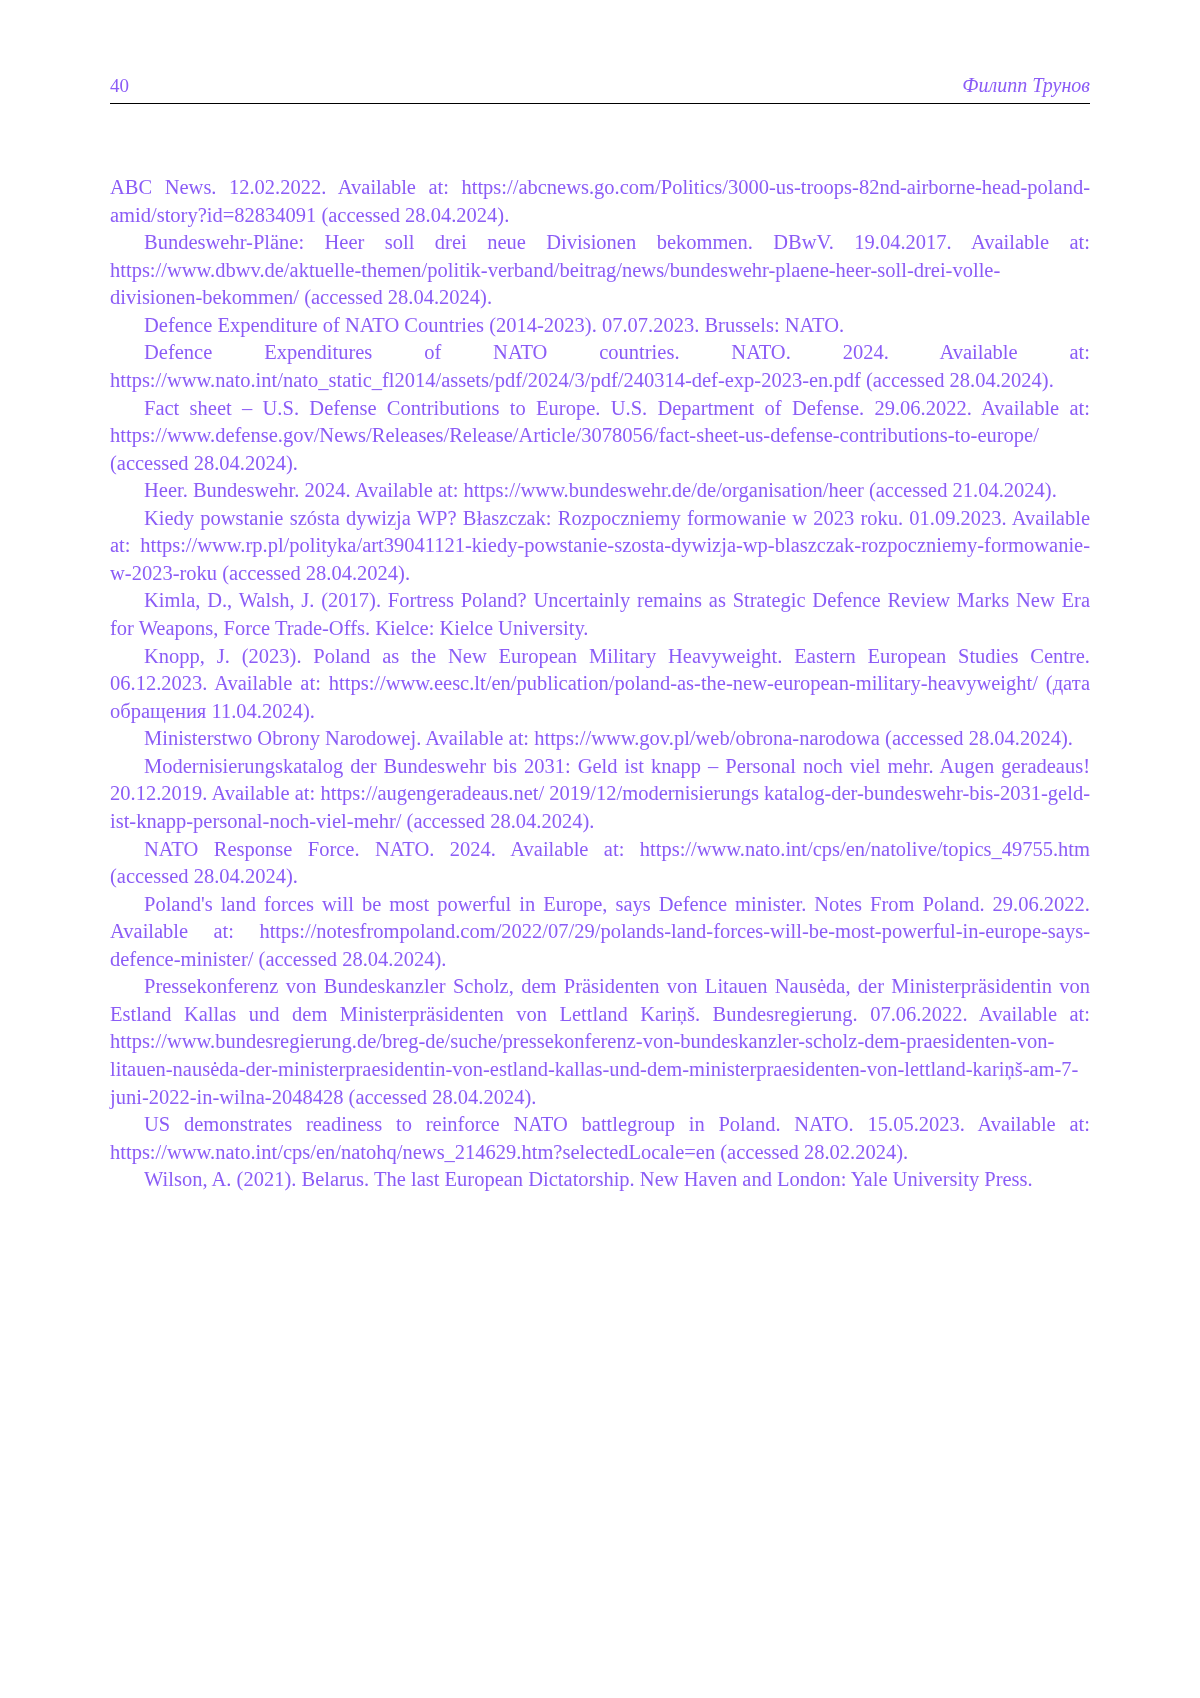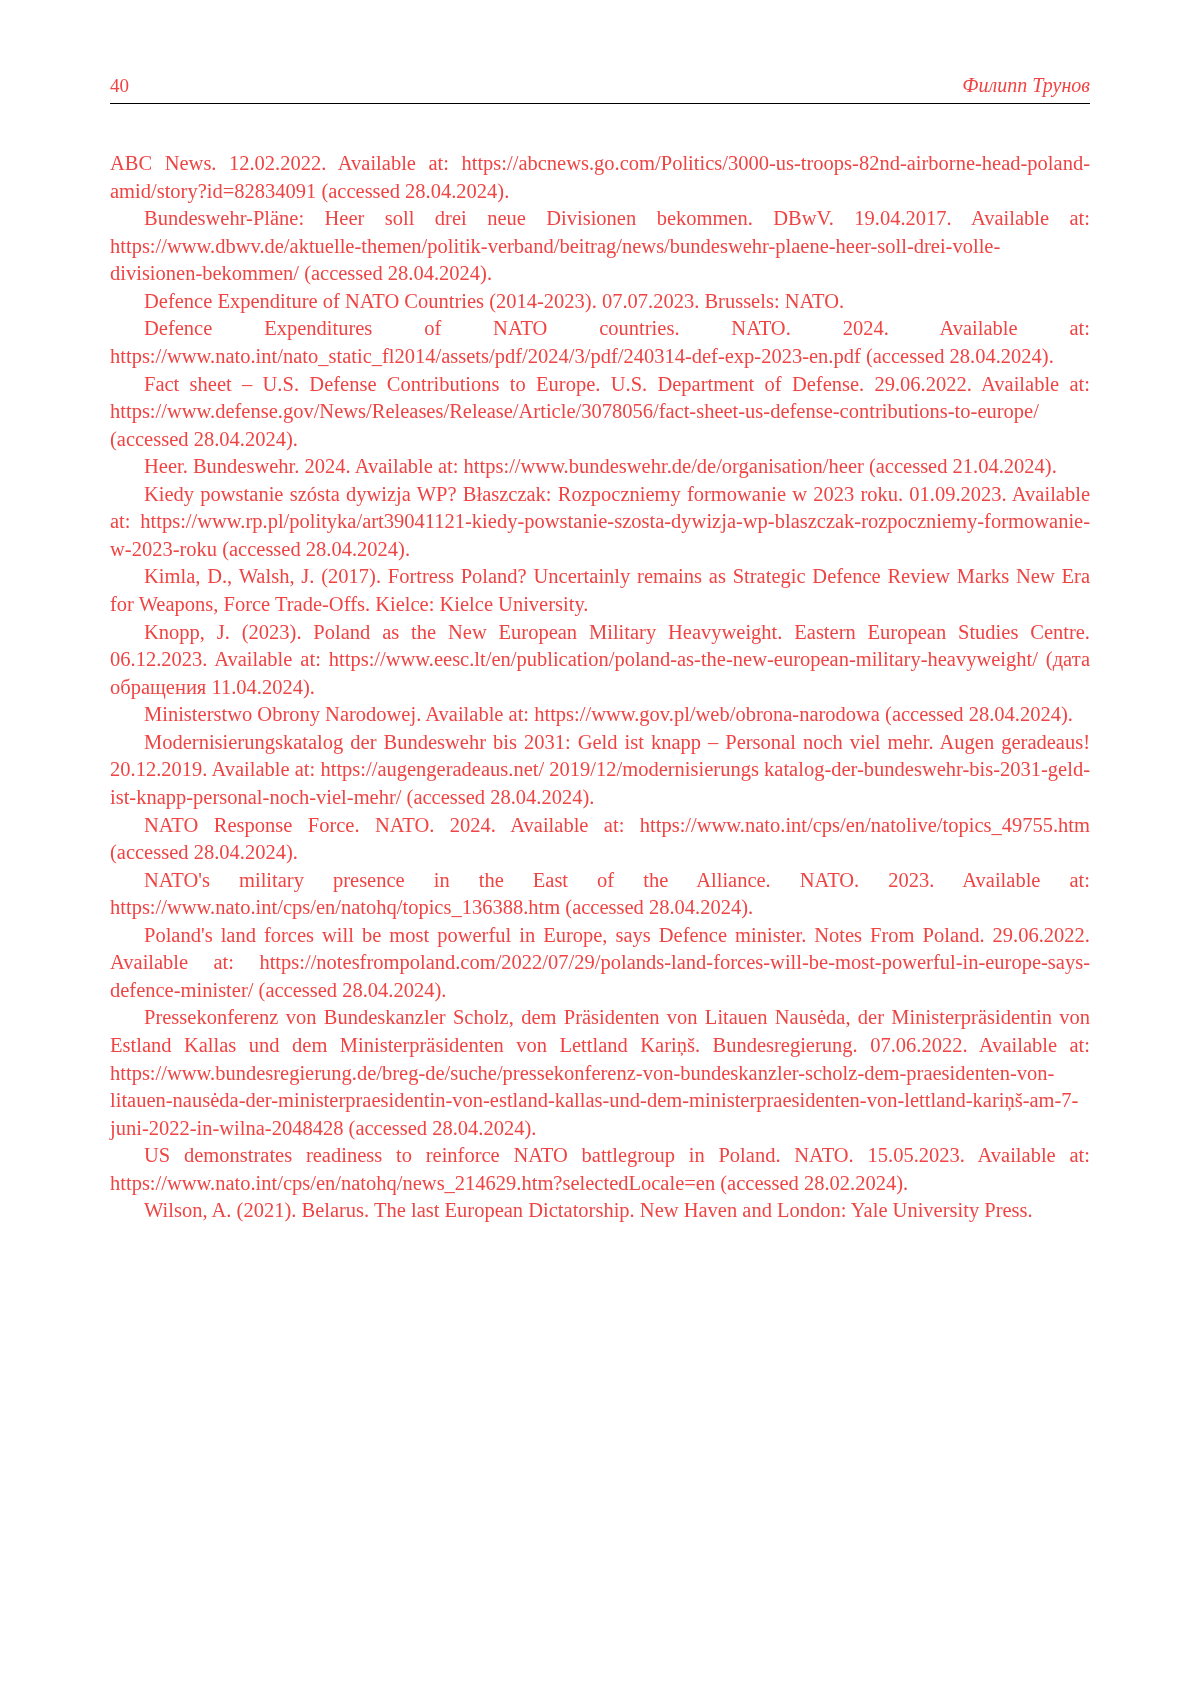--- a/index.html
+++ b/index.html
@@ -7,21 +7,21 @@
     padding: 0;
     background: #ffffff;
   }
   .page {
     position: relative;
     width: 1200px;
     height: 1264px;
     background: #ffffff;
     margin: 0 auto;
     font-family: "Liberation Serif", "DejaVu Serif", serif;
-    color: #ef4444;
+    color: #8b5cf6;
     box-sizing: border-box;
   }
   .content {
     position: absolute;
     left: 110px;
     top: 74px;
     width: 980px;
   }
   .running-head {
     display: flex;
@@ -33,21 +33,21 @@
   }
   .folio {
     font-family: "Liberation Serif", "DejaVu Serif", serif;
     font-size: 19px;
   }
   .author-head {
     font-style: italic;
     font-size: 20px;
   }
   .refs {
-    margin-top: 46px;
+    margin-top: 70px;
     font-size: 20.5px;
     line-height: 1.345;
     text-align: justify;
     text-justify: inter-word;
     hyphens: manual;
   }
   .refs p {
     margin: 0;
     text-indent: 34px;
   }
@@ -82,21 +82,20 @@
       <p>Defence Expenditure of NATO Countries (2014-2023). 07.07.2023. Brussels: NATO.</p>
       <p>Defence Expenditures of NATO countries. NATO. 2024. Available at: https://www.nato.int/nato_static_fl2014/assets/pdf/2024/3/pdf/240314-def-exp-2023-en.pdf (accessed 28.04.2024).</p>
       <p>Fact sheet – U.S. Defense Contributions to Europe. U.S. Department of Defense. 29.06.2022. Available at: https://www.defense.gov/News/Releases/Release/Article/3078056/fact-sheet-us-defense-contributions-to-europe/ (accessed 28.04.2024).</p>
       <p>Heer. Bundeswehr. 2024. Available at: https://www.bundeswehr.de/de/organisation/heer (accessed 21.04.2024).</p>
       <p>Kiedy powstanie szósta dywizja WP? Błaszczak: Rozpoczniemy formowanie w 2023 roku. 01.09.2023. Available at: https://www.rp.pl/polityka/art39041121-kiedy-powstanie-szosta-dywizja-wp-blaszczak-rozpoczniemy-formowanie-w-2023-roku (accessed 28.04.2024).</p>
       <p>Kimla, D., Walsh, J. (2017). Fortress Poland? Uncertainly remains as Strategic Defence Review Marks New Era for Weapons, Force Trade-Offs. Kielce: Kielce University.</p>
       <p>Knopp, J. (2023). Poland as the New European Military Heavyweight. Eastern European Studies Centre. 06.12.2023. Available at: https://www.eesc.lt/en/publication/poland-as-the-new-european-military-heavyweight/ (дата обращения 11.04.2024).</p>
       <p>Ministerstwo Obrony Narodowej. Available at: https://www.gov.pl/web/obrona-narodowa (accessed 28.04.2024).</p>
       <p>Modernisierungskatalog der Bundeswehr bis 2031: Geld ist knapp – Personal noch viel mehr. Augen geradeaus! 20.12.2019. Available at: https://augengeradeaus.net/ 2019/12/modernisierungs katalog-der-bundeswehr-bis-2031-geld-ist-knapp-personal-noch-viel-mehr/ (accessed 28.04.2024).</p>
       <p>NATO Response Force. NATO. 2024. Available at: https://www.nato.int/cps/en/natolive/topics_49755.htm (accessed 28.04.2024).</p>
-      <p>NATO's military presence in the East of the Alliance. NATO. 2023. Available at: https://www.nato.int/cps/en/natohq/topics_136388.htm (accessed 28.04.2024).</p>
       <p>Poland's land forces will be most powerful in Europe, says Defence minister. Notes From Poland. 29.06.2022. Available at: https://notesfrompoland.com/2022/07/29/polands-land-forces-will-be-most-powerful-in-europe-says-defence-minister/ (accessed 28.04.2024).</p>
       <p>Pressekonferenz von Bundeskanzler Scholz, dem Präsidenten von Litauen Nausėda, der Ministerpräsidentin von Estland Kallas und dem Ministerpräsidenten von Lettland Kariņš. Bundesregierung. 07.06.2022. Available at: https://www.bundesregierung.de/breg-de/suche/pressekonferenz-von-bundeskanzler-scholz-dem-praesidenten-von-litauen-nausėda-der-ministerpraesidentin-von-estland-kallas-und-dem-ministerpraesidenten-von-lettland-kariņš-am-7-juni-2022-in-wilna-2048428 (accessed 28.04.2024).</p>
       <p>US demonstrates readiness to reinforce NATO battlegroup in Poland. NATO. 15.05.2023. Available at: https://www.nato.int/cps/en/natohq/news_214629.htm?selectedLocale=en (accessed 28.02.2024).</p>
       <p>Wilson, A. (2021). Belarus. The last European Dictatorship. New Haven and London: Yale University Press.</p>
     </div>
 
   </div>
 
   <div class="footer">
     <span>Научно-аналитический вестник ИЕ РАН, 2024, № 3</span>

